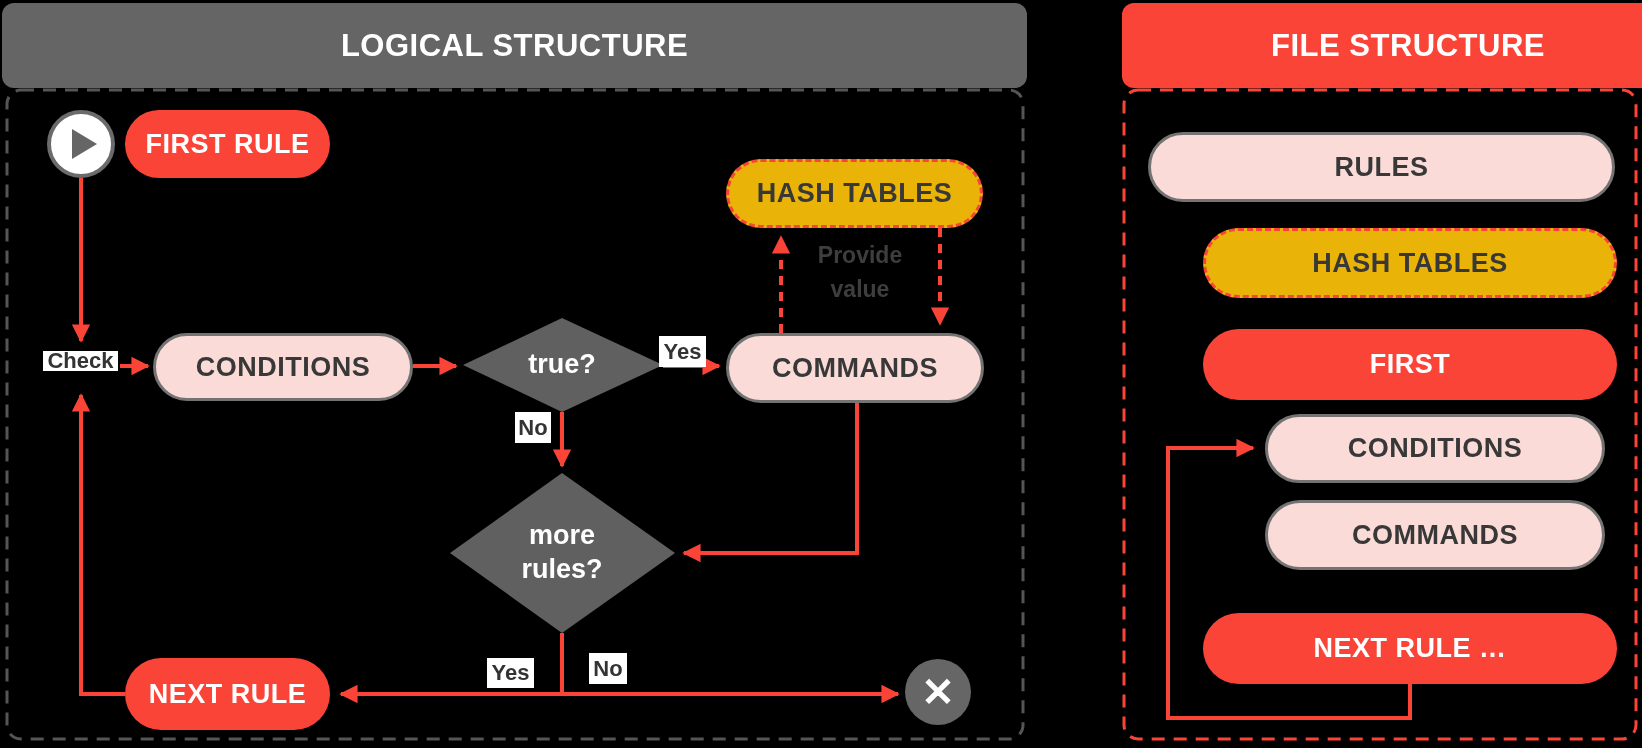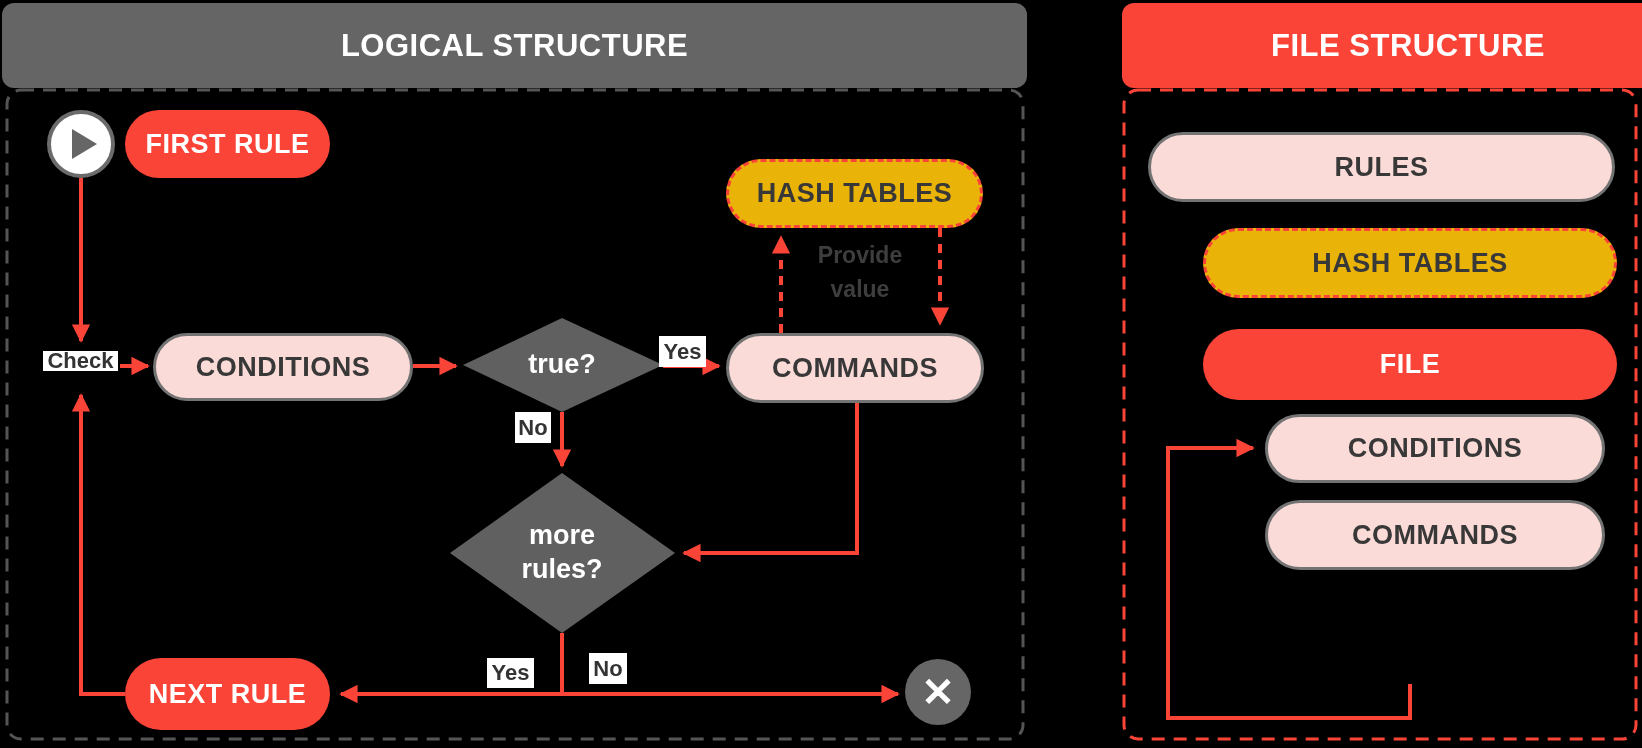--- a/index.html
+++ b/index.html
@@ -116,20 +116,21 @@
   <div class="edge-label" style="left:659px;top:336px;width:47px;height:31px;">Yes</div>
   <div class="edge-label" style="left:515px;top:412px;width:36px;height:31px;">No</div>
   <div class="edge-label" style="left:487px;top:658px;width:47px;height:30px;">Yes</div>
   <div class="edge-label" style="left:589px;top:653px;width:38px;height:31px;">No</div>
   <div class="float-label" style="left:795px;top:236px;width:130px;height:72px;">Provide value</div>
 
   <div class="pill pill-pink" style="left:1148px;top:132px;width:467px;height:70px;border-radius:35px;">RULES</div>
 
   <div class="pill pill-pink-dashed" style="left:1203px;top:228px;width:414px;height:70px;border-radius:35px;">HASH TABLES</div>
 
-  <div class="pill pill-red" style="left:1203px;top:329px;width:414px;height:71px;border-radius:36px;">FILE</div>
+  <div class="pill pill-red" style="left:1203px;top:329px;width:414px;height:71px;border-radius:36px;">FIRST</div>
 
   <div class="pill pill-pink" style="left:1265px;top:414px;width:340px;height:69px;border-radius:35px;">CONDITIONS</div>
 
   <div class="pill pill-pink" style="left:1265px;top:500px;width:340px;height:70px;border-radius:35px;">COMMANDS</div>
 
+  <div class="pill pill-red" style="left:1203px;top:613px;width:414px;height:71px;border-radius:36px;">NEXT RULE …</div>
 
 </div>
 
 </body></html>

